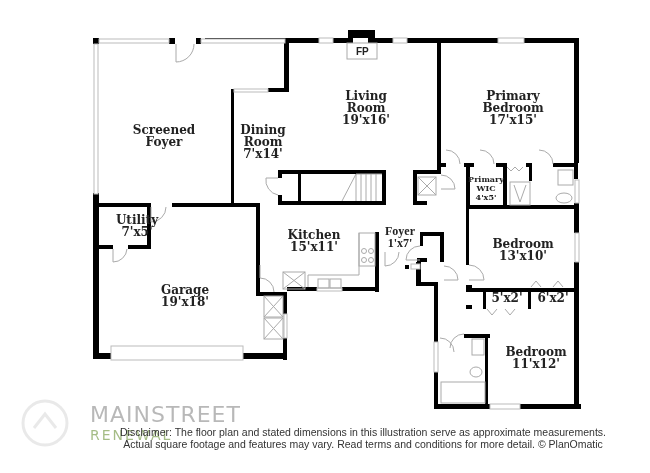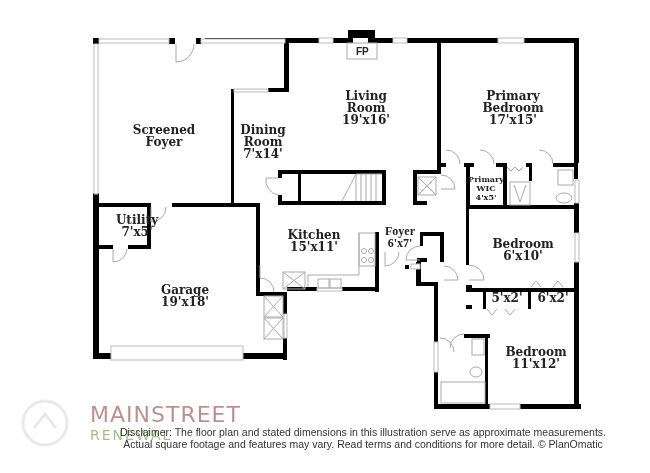--- a/index.html
+++ b/index.html
@@ -6,21 +6,21 @@
   body { width: 650px; height: 473px; position: relative; overflow: hidden; font-family: "DejaVu Serif", "Liberation Serif", serif; }
   #plan { position: absolute; left: 0; top: 0; width: 650px; height: 473px; }
   .lbl { position: absolute; text-align: center; font-family: "DejaVu Serif", "Liberation Serif", serif; font-weight: bold; color: #222; line-height: 12px; white-space: nowrap; transform: translateX(-50%); }
   .lbl .n { display: block; font-size: 12px; }
   .lbl .d { display: block; font-size: 12px; font-weight: bold; }
   .lbl.small .n, .lbl.small .d { font-size: 8px; line-height: 9px; }
   .fp { position: absolute; font-size: 10px; font-weight: bold; font-family: Liberation Sans, sans-serif; color: #222; text-align: right; }
   .disclaimer { position: absolute; left: 0; width: 650px; top: 426px; text-align: center; font-family: Liberation Sans, sans-serif; font-size: 10.5px; color: #333; line-height: 12px; }
   .disclaimer div { transform: translateX(38px); }
   .logo { position: absolute; left: 20px; top: 398px; width: 250px; height: 50px; opacity: 0.18; }
-  .logo-text { position: absolute; left: 90px; top: 402px; font-family: "DejaVu Sans", sans-serif; font-size: 22px; letter-spacing: 1px; color: #7f1d1d; opacity: 0.5; }
+  .logo-text { position: absolute; left: 90px; top: 402px; font-family: "DejaVu Sans", sans-serif; font-size: 22px; letter-spacing: 1px; color: #737373; opacity: 0.5; }
   .logo-sub { position: absolute; left: 90px; top: 427px; font-family: "DejaVu Sans", sans-serif; font-size: 14px; letter-spacing: 2px; color: #4d7c0f; opacity: 0.5; }
 </style>
 </head>
 <body>
 
 <svg id="plan" viewBox="0 0 650 473" xmlns="http://www.w3.org/2000/svg">
   <g fill="#000">
 
     <rect x="205" y="38" width="80" height="5"></rect>
     <rect x="285" y="38" width="68" height="5"></rect>
@@ -243,25 +243,25 @@
 <div class="lbl" style="left:121px; top:214px;margin-left:16px;">
   <span class="n">Utility</span>
   <span class="d">7'x5'</span>
 </div>
 <div class="lbl" style="left:314px; top:229px;text-align:center;">
   <span class="n">Kitchen</span>
   <span class="d">15'x11'</span>
 </div>
 <div class="lbl" style="left:400px; top:225px;font-family:Liberation Serif, serif;">
   <span class="n">Foyer</span>
-  <span class="d">6'x7'</span>
+  <span class="d">1'x7'</span>
 </div>
 <div class="lbl" style="left:523px; top:238px;">
   <span class="n">Bedroom</span>
-  <span class="d">6'x10'</span>
+  <span class="d">13'x10'</span>
 </div>
 <div class="lbl" style="left:507px; top:292px;">
   <span class="d">5'x2'</span>
 </div>
 <div class="lbl" style="left:553px; top:292px;">
   <span class="d">6'x2'</span>
 </div>
 <div class="lbl" style="left:185px; top:284px;">
   <span class="n">Garage</span>
   <span class="d">19'x18'</span>

